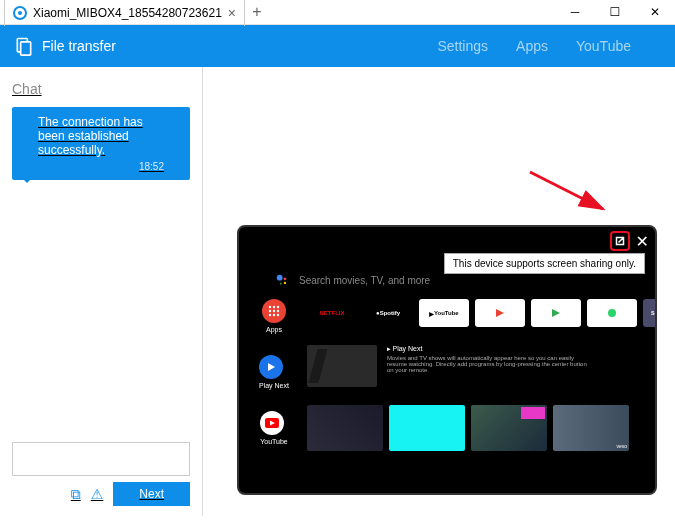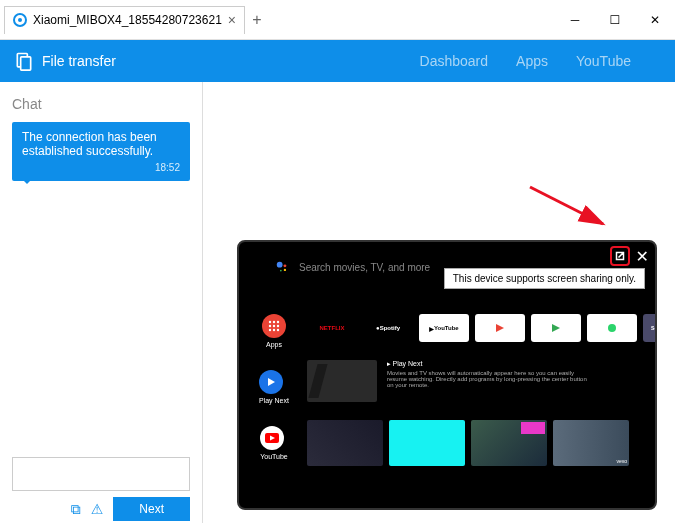--- a/index.html
+++ b/index.html
@@ -1,58 +1,58 @@
 <!DOCTYPE html>
 <html><head>
 <meta charset="utf-8">
 <style>
 * { margin: 0; padding: 0; box-sizing: border-box; font-family: 'Segoe UI', Arial, sans-serif; }
 body { width: 675px; height: 523px; background: #fff; overflow: hidden; }
 
-.titlebar { height: 40px; background: #fff; display: flex; align-items: center; border-bottom: 1px solid #e0e0e0; }
+.titlebar { height: 25px; background: #fff; display: flex; align-items: center; border-bottom: 1px solid #e0e0e0; }
 .tab { display: flex; align-items: center; height: 28px; padding: 0 8px; margin-left: 4px; border: 1px solid #ccc; border-bottom: none; font-size: 12px; gap: 6px; }
 .tab-icon { width: 14px; height: 14px; border-radius: 50%; border: 2px solid #0e8ee9; position: relative; }
 .tab-icon::after { content: ''; position: absolute; width: 4px; height: 4px; background: #0e8ee9; border-radius: 50%; top: 3px; left: 3px; }
 .tab-close { font-size: 14px; color: #666; cursor: pointer; }
 .new-tab { width: 24px; text-align: center; font-size: 16px; color: #666; }
 .win-controls { margin-left: auto; display: flex; }
 .win-btn { width: 40px; height: 30px; display: flex; align-items: center; justify-content: center; font-size: 12px; }
 
 .navbar { height: 42px; background: #0e8ee9; display: flex; align-items: center; padding: 8px 14px; }
 .ft-icon { width: 20px; height: 20px; margin-right: 8px; }
 .ft-label { color: #fff; font-size: 14px; font-weight: 500; }
 .nav-links { margin-left: auto; display: flex; gap: 28px; margin-right: 30px; }
 .nav-link { color: #a8d5f5; font-size: 14px; }
 .nav-link.active { color: #fff; font-weight: 500; }
 
 .content { display: flex; height: calc(100% - 74px); }
-.sidebar { width: 203px; border-right: 1px solid #ddd; display: flex; flex-direction: column; padding: 14px 12px 10px; }
+.sidebar { width: 203px; border-right: 1px solid #ddd; display: flex; flex-direction: column; padding: 14px 12px 10px; text-decoration: underline; }
 .chat-title { font-size: 14px; color: #888; margin-bottom: 10px; }
-.msg-bubble { background: #0e8ee9; color: #fff; padding: 8px 10px; font-size: 12px; border-radius: 2px; position: relative; margin-bottom: 20px; }
+.msg-bubble { background: #0e8ee9; color: #fff; padding: 8px 26px; font-size: 12px; border-radius: 2px; position: relative; margin-bottom: 20px; }
 .msg-time { text-align: right; font-size: 10px; margin-top: 4px; color: #d6ecfb; }
 .msg-bubble::after { content: ''; position: absolute; bottom: -8px; left: 10px; border: 5px solid transparent; border-top-color: #0e8ee9; }
 .spacer { flex: 1; }
 .hint-bubble { background: #64b5f0; color: #fff; font-size: 11px; padding: 8px 10px; position: relative; margin-left: 48px; margin-bottom: 8px; }
 .hint-bubble::after { content: ''; position: absolute; bottom: -8px; right: 10px; border: 5px solid transparent; border-top-color: #64b5f0; }
 .input-box { border: 1px solid #ccc; height: 34px; margin-bottom: 6px; }
 .bottom-row { display: flex; align-items: center; justify-content: flex-end; gap: 10px; }
 .bottom-icon { color: #0e8ee9; font-size: 14px; }
 .send-btn { background: #0e8ee9; color: #fff; border: none; padding: 5px 26px; font-size: 12px; }
 
 .main { flex: 1; position: relative; padding: 10px; }
 
 .arrow { position: absolute; top: 100px; right: 60px; pointer-events: none; }
 
 .device-frame { position: absolute; top: 158px; left: 34px; width: 420px; height: 270px; background: #000; border-radius: 8px; border: 2px solid #333; overflow: hidden; }
 .dev-top { position: absolute; top: 4px; right: 6px; display: flex; gap: 4px; align-items: center; }
 .callout { position: absolute; top: 26px; right: 10px; background: #fff; border: 1px solid #aaa; padding: 4px 8px; font-size: 10px; }
 .pop-btn { width: 20px; height: 20px; border: 2.5px solid #e81123; border-radius: 4px; display: flex; align-items: center; justify-content: center; color: #fff; }
 .close-x { color: #fff; font-size: 16px; margin-left: 2px; }
 
-.search-row { position: absolute; top: 18px; left: 36px; display: flex; align-items: center; gap: 10px; color: #888; font-size: 10px; }
+.search-row { position: absolute; top: 46px; left: 36px; display: flex; align-items: center; gap: 10px; color: #888; font-size: 10px; }
 .gdot { width: 14px; height: 14px; }
 
 .app-col { position: absolute; left: 20px; top: 72px; display: flex; flex-direction: column; gap: 22px; align-items: center; }
 .app-ico { width: 24px; height: 24px; border-radius: 50%; display: flex; align-items: center; justify-content: center; }
 .app-lbl { color: #fff; font-size: 7px; margin-top: 3px; text-align: center; }
 .apps-bg { background: #ea4335; }
 .play-bg { background: #1a73e8; }
 .yt-bg { background: #fff; }
 
 .tile-row { position: absolute; top: 72px; left: 68px; display: flex; gap: 6px; }
@@ -97,21 +97,21 @@
   </div>
 </div>
 
 <div class="navbar">
   <svg class="ft-icon" viewBox="0 0 24 24" fill="#fff">
       <rect x="4" y="3" width="12" height="16" rx="1" fill="none" stroke="#fff" stroke-width="2"></rect>
       <rect x="8" y="7" width="12" height="16" rx="1" fill="#0e8ee9" stroke="#fff" stroke-width="2"></rect>
     </svg>
   <span class="ft-label">File transfer</span>
   <div class="nav-links">
-    <span class="nav-link">Dashboard</span>
+    <span class="nav-link">Settings</span>
     <span class="nav-link">Apps</span>
     <span class="nav-link">YouTube</span>
   </div>
 </div>
 
 <div class="content">
   <div class="sidebar">
     <div class="chat-title">Chat</div>
     <div class="msg-bubble">
       <div>The connection has been established successfully.</div>

